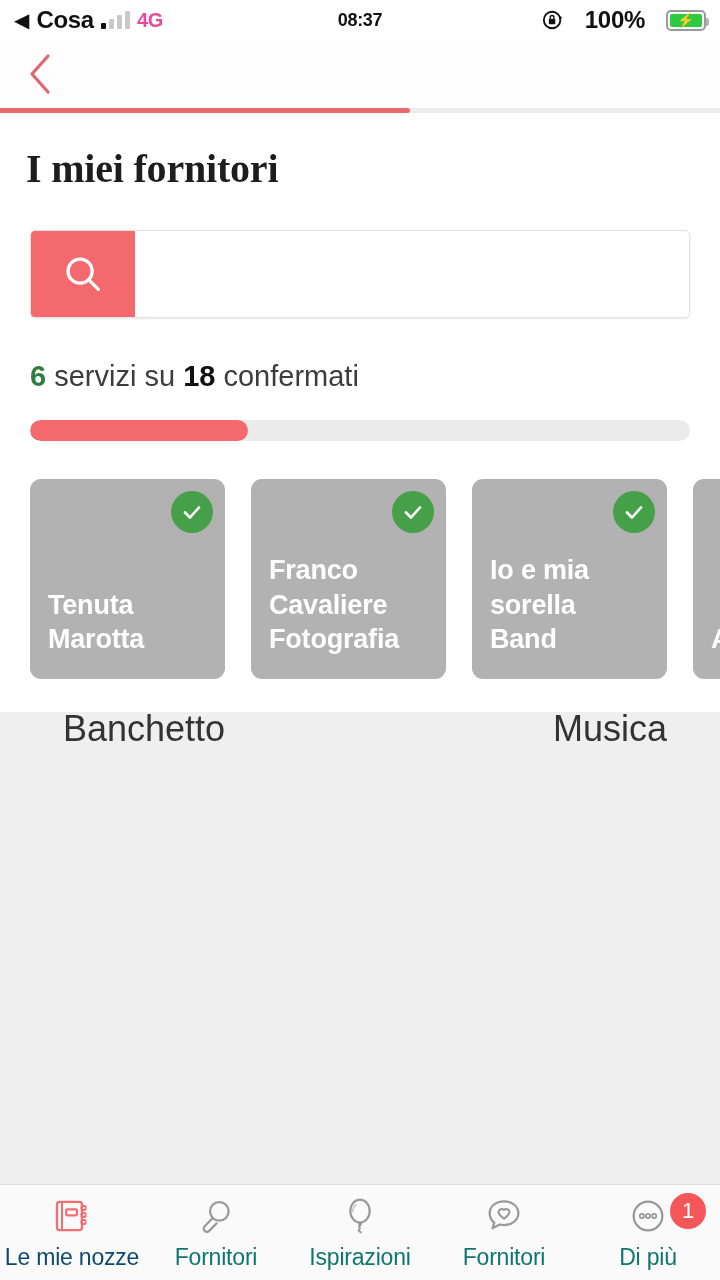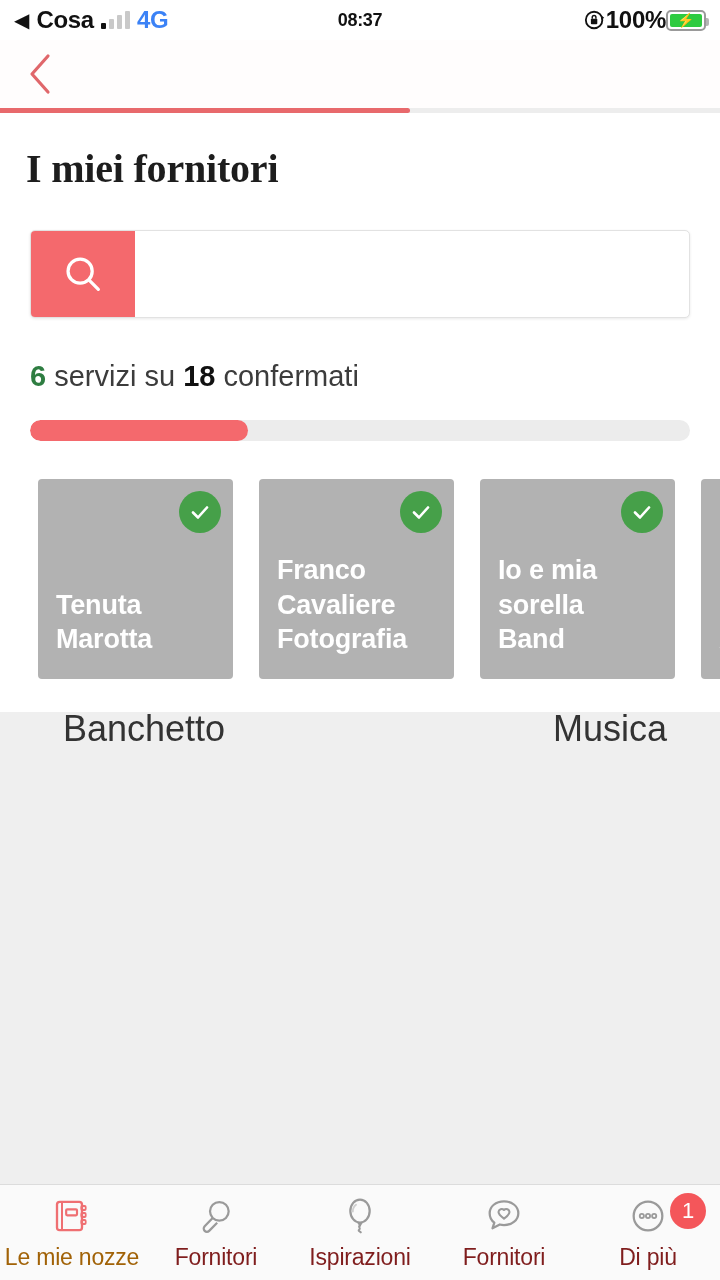--- a/index.html
+++ b/index.html
@@ -22,29 +22,29 @@
   .sb-left{ display:flex; align-items:center; gap:7px; }
   .sb-carrier{ font-size:24px; font-weight:700; color:#111; letter-spacing:-0.3px; }
   .sb-back-tri{ font-size:20px; color:#111; line-height:1; }
   .sig{ display:flex; align-items:flex-end; gap:3px; height:18px; }
   .sig i{ display:block; width:5px; border-radius:1px; background:#c9c9c9; }
   .sig i.on{ background:#111; }
   .sig i:nth-child(1){ height:6px; }
   .sig i:nth-child(2){ height:10px; }
   .sig i:nth-child(3){ height:14px; }
   .sig i:nth-child(4){ height:18px; }
-  .sb-net{ font-size:24px; font-weight:700; color:#3b82f6; letter-spacing:-0.3px; }
+  .sb-net{ font-size:20px; font-weight:700; color:#ec4899; letter-spacing:-0.3px; }
   .sb-time{
     position:absolute; left:0; right:0; top:0; height:40px;
     display:flex; align-items:center; justify-content:center;
     font-size:18px; font-weight:700; color:#111; letter-spacing:-0.3px;
     pointer-events:none;
   }
   .sb-right{
-    margin-left:auto; display:flex; align-items:center; gap:0;
+    margin-left:auto; display:flex; align-items:center; gap:21px;
     position:relative; z-index:2;
   }
   .lock-ic{ width:22px; height:22px; }
   .sb-batt-pct{ font-size:24px; font-weight:700; color:#111; letter-spacing:-0.3px; }
   .batt{
     width:40px; height:21px; border:2px solid #9a9a9a; border-radius:5px;
     position:relative; padding:2px;
   }
   .batt:after{
     content:""; position:absolute; right:-5px; top:6px;
@@ -112,24 +112,23 @@
   .progress-fill{ height:100%; background:#f4696d; border-radius:11px; }
 
   
   .cards-row{
     margin-top:38px; padding-left:30px;
     display:flex; gap:26px; overflow:hidden;
   }
   .card-col{ width:195px; flex:0 0 auto; }
   .card-thumb{
     width:195px; height:200px;
-    background:#b2b2b2; border-radius:4px;
+    background:#b2b2b2; border-radius:11px;
     position:relative; display:flex; align-items:flex-end;
     padding:0 18px 22px 18px;
-    margin-left:8px;
   }
   .card-name{
     font-size:27px; font-weight:700; color:#fff;
     line-height:1.28; letter-spacing:-0.2px;
   }
   .check-badge{
     position:absolute; top:12px; right:12px;
     width:42px; height:42px; border-radius:50%;
     background:#46a049; display:flex; align-items:center; justify-content:center;
   }
@@ -152,22 +151,22 @@
     height:96px; background:#fafafa;
     border-top:1px solid #dcdcdc;
     display:flex; align-items:center;
   }
   .tab{
     flex:1; display:flex; flex-direction:column;
     align-items:center; justify-content:center; gap:6px;
     position:relative; height:100%; cursor:pointer;
   }
   .tab-ic{ height:44px; display:flex; align-items:center; justify-content:center; }
-  .tab-lb{ font-size:23px; color:#7f1d1d; letter-spacing:-0.2px; }
-  .tab.active .tab-lb{ color:#a16207; }
+  .tab-lb{ font-size:23px; color:#0f766e; letter-spacing:-0.2px; }
+  .tab.active .tab-lb{ color:#0c4a6e; }
   .tab-badge{
     position:absolute; top:8px; left:calc(50% + 22px);
     min-width:36px; height:36px; padding:0 8px;
     border-radius:18px; background:#f4565a;
     color:#fff; font-size:22px; font-weight:400;
     display:flex; align-items:center; justify-content:center;
   }
 </style>
 </head>
 <body>

